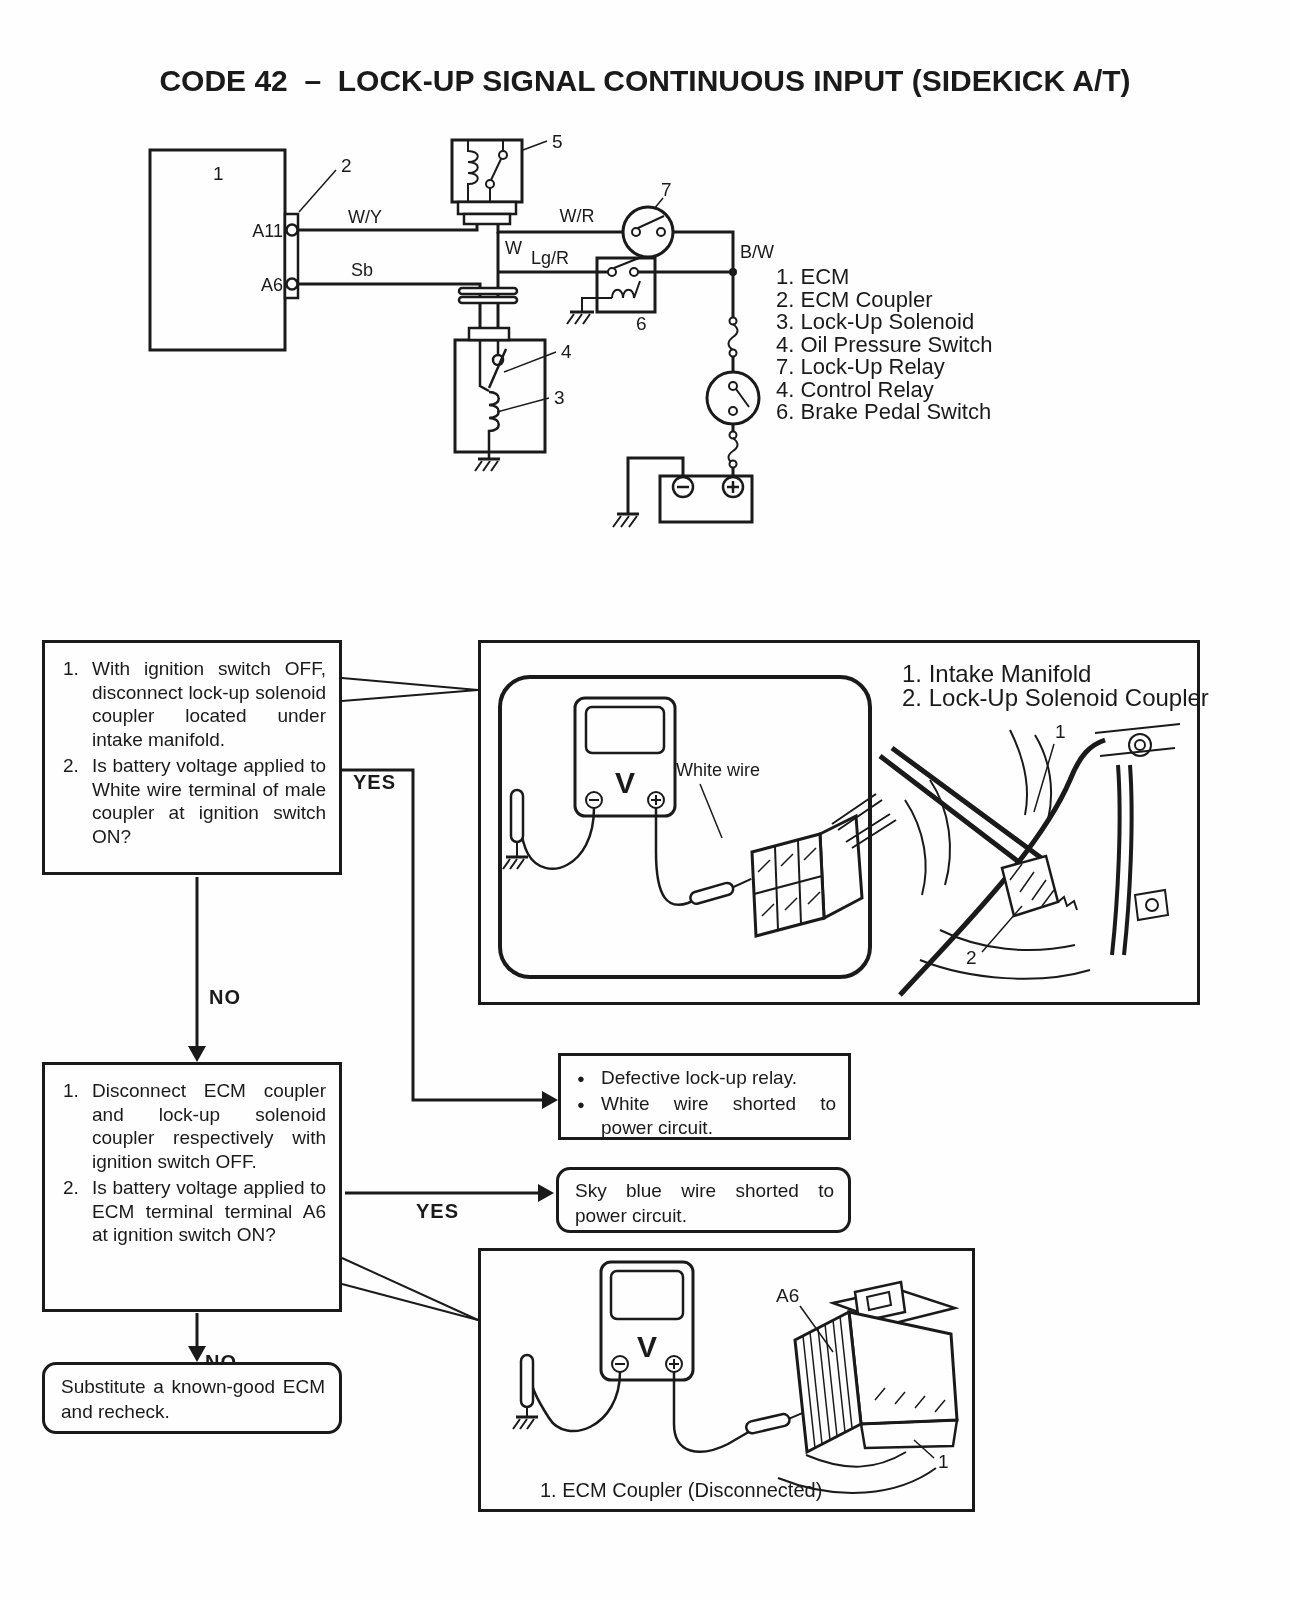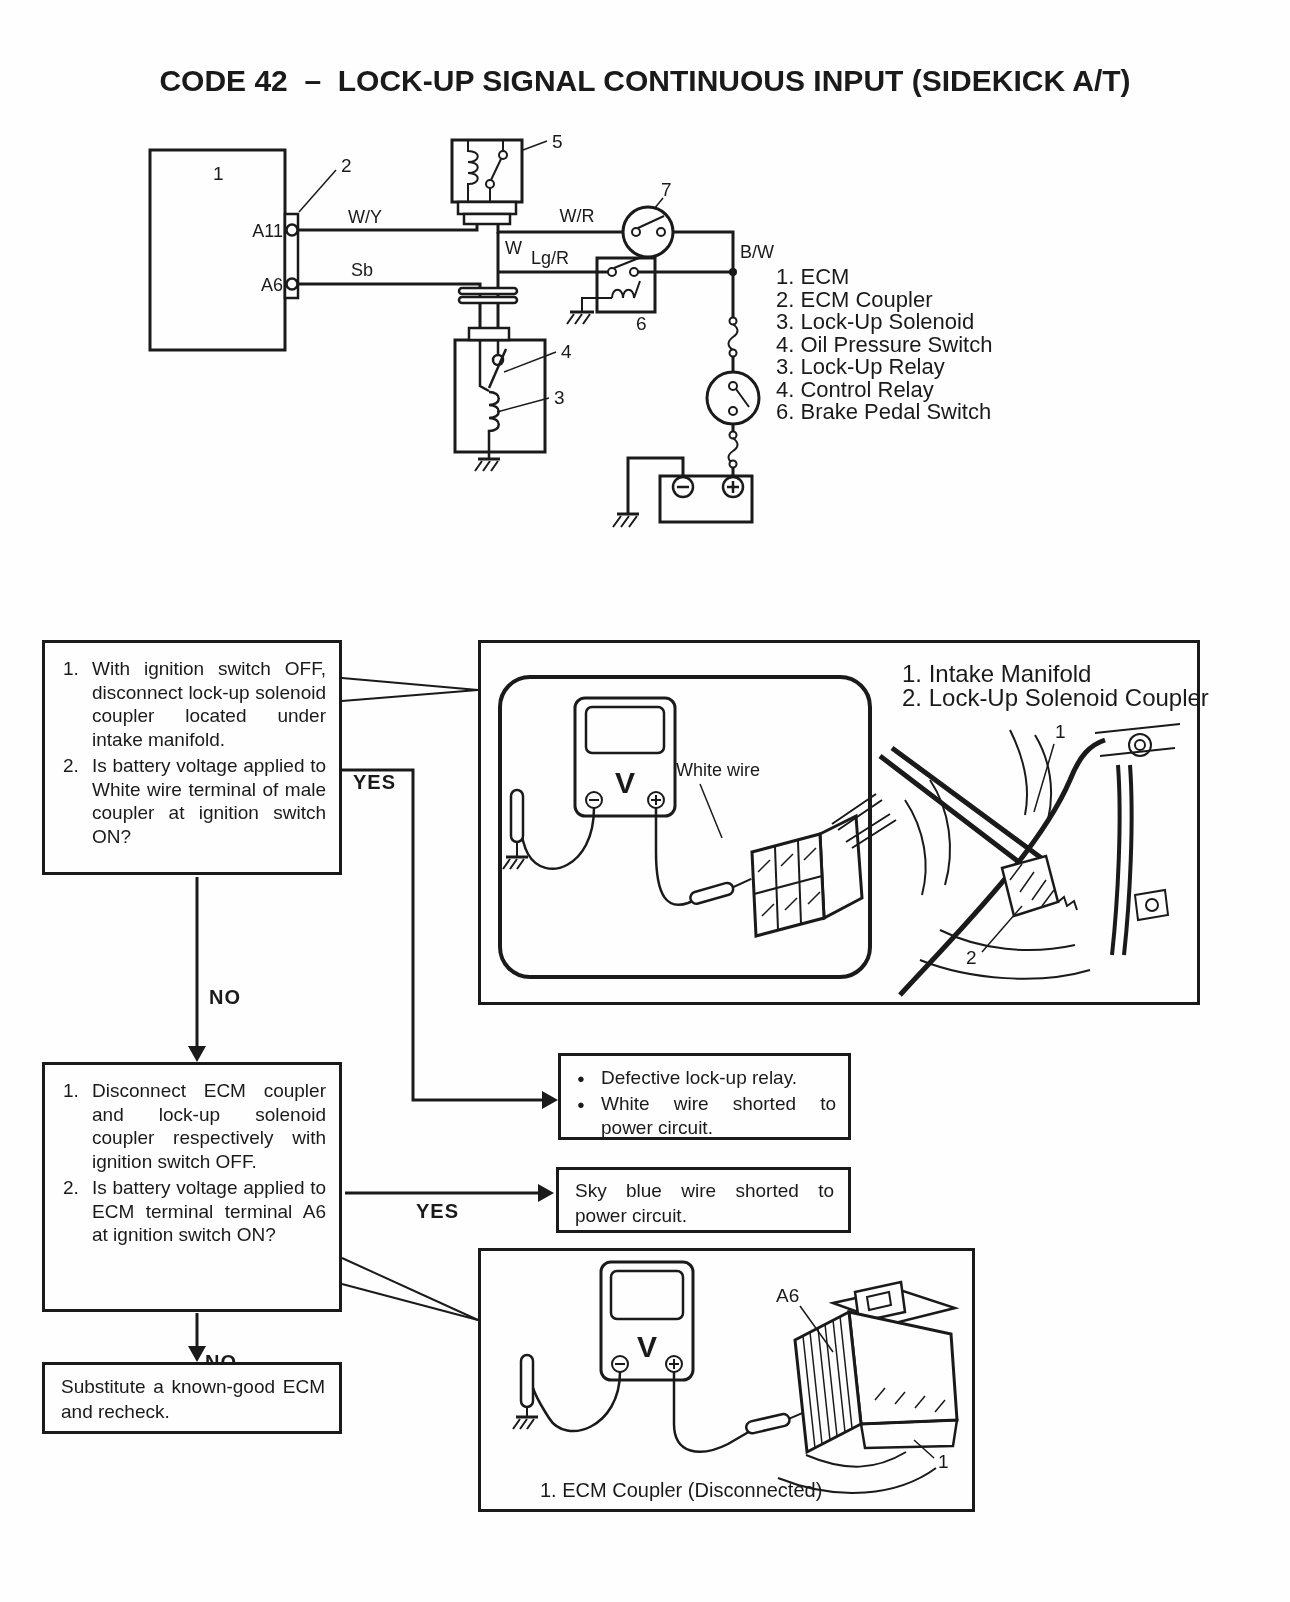--- a/index.html
+++ b/index.html
@@ -21,21 +21,21 @@
   .fbox{position:absolute;border:3px solid #1a1a1a;box-sizing:border-box;background:#fefefe;
         font-size:19px;line-height:23.5px;}
   .qpad{padding:14px 13px 0 18px;}
   .qitem{position:relative;padding-left:29px;margin-bottom:3px;}
   .qnum{position:absolute;left:0;top:0;}
   .qtext{text-align:justify;}
   .flowlab{position:absolute;font-weight:bold;font-size:20px;letter-spacing:1px;margin-top:40px;}
   .r1pad{padding:10px 12px 0 14px;}
   .bullet-item{position:relative;padding-left:26px;text-align:justify;margin-bottom:1px;}
   .bullet-item::before{content:"\25CF";position:absolute;left:2px;font-size:13px;top:1px;}
-  .plain{padding:9px 14px 0 16px;text-align:justify;}
+  .plain{padding:9px 14px 0 16px;text-align:justify;border-radius:14px;}
   .figcap{position:absolute;font-size:24px;line-height:24px;white-space:nowrap;}
 </style>
 </head>
 <body>
 
 <div class="page">
 
   <div class="title">CODE 42  –  LOCK-UP SIGNAL CONTINUOUS INPUT (SIDEKICK A/T)</div>
 
   <svg style="left:95px;top:115px" width="790" height="480" viewBox="95 115 790 480">
@@ -155,21 +155,21 @@
       <line class="w1" x1="497" y1="412" x2="549" y2="398"></line>
       <text class="num" x="554" y="404">3</text>
     </g>
   </svg>
 
   <div class="legend">
     <div>1. ECM</div>
     <div>2. ECM Coupler</div>
     <div>3. Lock-Up Solenoid</div>
     <div>4. Oil Pressure Switch</div>
-    <div>3. Lock-Up Relay</div>
+    <div>7. Lock-Up Relay</div>
     <div>4. Control Relay</div>
     <div>6. Brake Pedal Switch</div>
   </div>
 
   <svg style="left:0;top:0" width="1290" height="1602" viewBox="0 0 1290 1602">
     <g>
       <line class="w2" x1="342" y1="678" x2="478" y2="690"></line>
       <line class="w2" x1="342" y1="701" x2="478" y2="690"></line>
     </g>
     <g>

